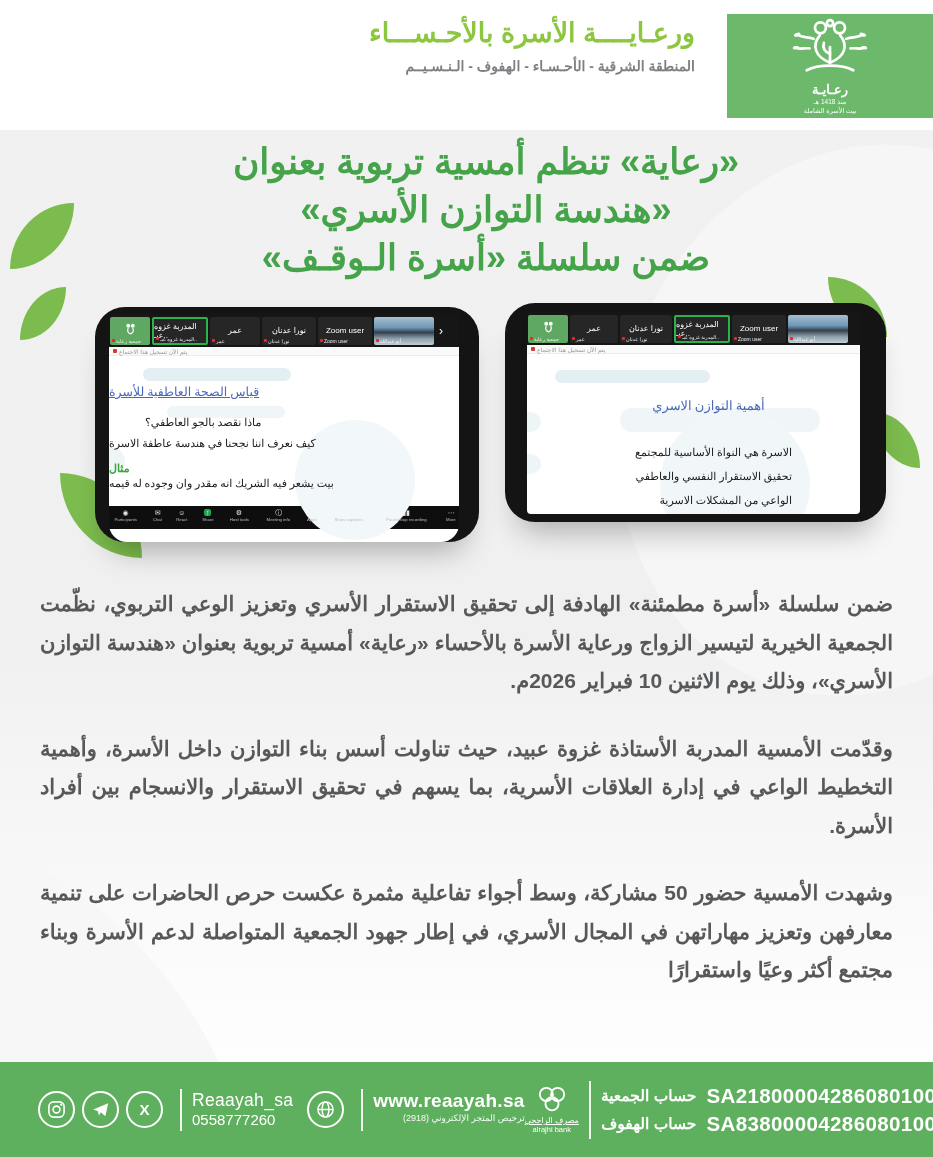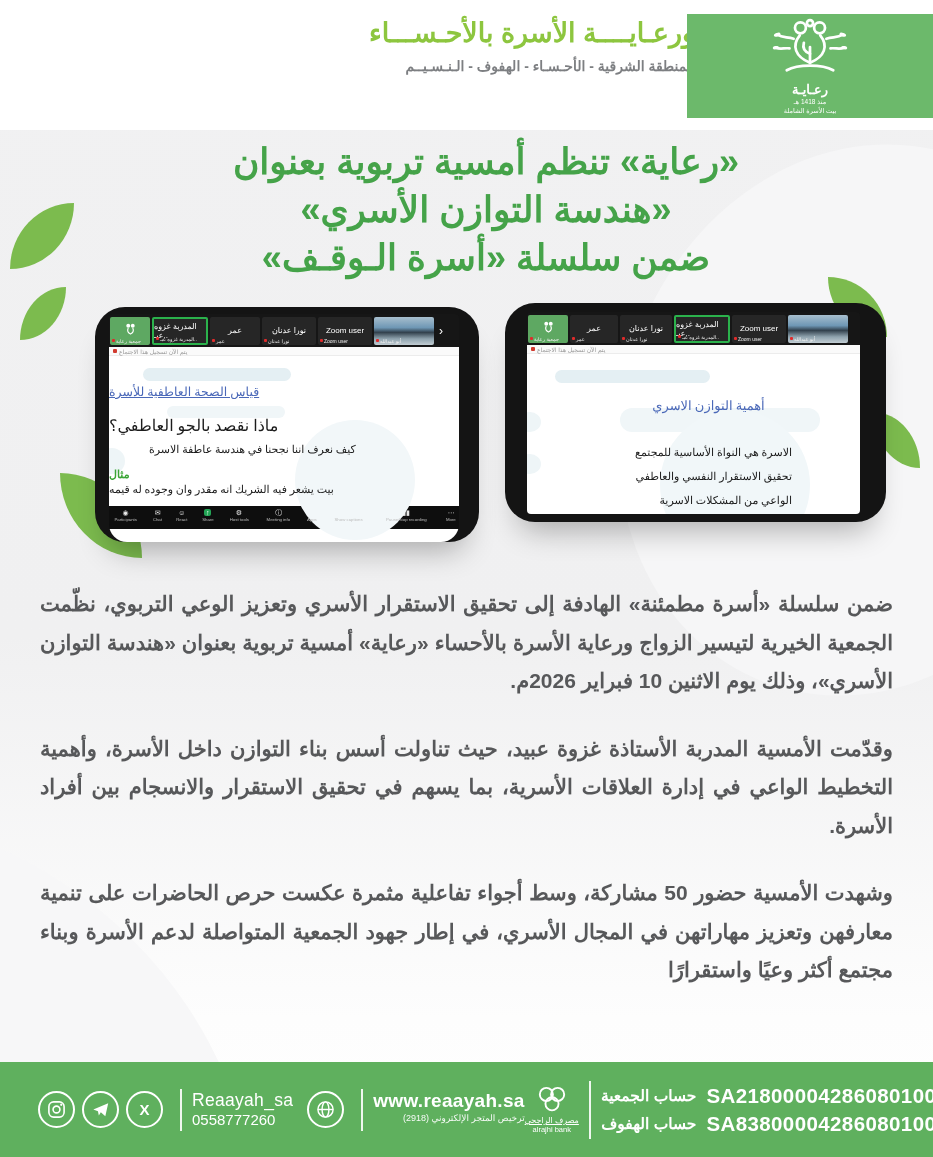--- a/index.html
+++ b/index.html
@@ -7,21 +7,21 @@
   .canvas{ position:relative; width:933px; height:1157px; margin:0 auto; overflow:hidden;
            background:linear-gradient(180deg,#f1f1f2 0%,#f0f0f1 55%,#fdfdfd 88%,#ffffff 100%);}
   
   .bg-blob-tr{position:absolute; right:-170px; top:140px; width:480px; height:560px; border-radius:50%;
               background:#f6f6f7; transform:rotate(20deg); }
   .bg-leaf-bl{position:absolute; left:-140px; top:860px; width:440px; height:430px;
               border-radius:0 100% 0 100%; background:#f7f7f8; transform:rotate(12deg);}
 
   
   .header{position:absolute; top:0; left:0; width:100%; height:130px; background:#ffffff; z-index:5;}
-  .logo-block{position:absolute; top:14px; right:0; width:246px; height:104px; background:#6cb96b;
+  .logo-block{position:absolute; top:14px; right:0; width:206px; height:104px; background:#6cb96b;
               display:flex; flex-direction:column; align-items:center; justify-content:center;}
   .logo-name{color:#fff; font-weight:bold; font-size:13px; margin-top:2px;}
   .logo-sub{color:#fff; font-size:6.5px; line-height:9px; text-align:center;}
   .org-text{position:absolute; top:16px; right:238px; text-align:right; direction:rtl;}
   .org-l1{color:#2f9e41; font-size:27px; font-weight:800; line-height:34px;}
   .org-l2{color:#8dc63f; font-size:27px; font-weight:800; line-height:34px;}
   .org-l3{color:#7d7f82; font-size:14px; font-weight:700; margin-top:8px; letter-spacing:.5px;}
 
   
   .headline{position:absolute; top:138px; left:0; width:100%; text-align:center; direction:rtl;
@@ -57,22 +57,22 @@
                   justify-content:flex-end; gap:2px; padding:0 4px; font-size:6px; color:#999; direction:rtl;}
   .rec-dot{width:4px; height:4px; background:#d23b2f; border-radius:1px; flex:none;}
 
   .slide{position:relative; background:#fff; flex:1; direction:rtl; font-family:"Liberation Serif", serif; color:#1c1c1c;}
   .pill{position:absolute; background:#e4eff3; border-radius:8px;}
   .pill-faint{background:#f0f6f8;}
   .slide-circle{position:absolute; border-radius:50%; background:#eef5f7;}
 
   .slideL-content{position:relative; text-align:left; z-index:2;}
   .slideL-title{display:inline-block; margin-top:28px; color:#4a68b8; font-size:12.5px; text-decoration:underline;}
-  .slideL-line{font-size:16px; margin-top:16px;}
-  .slideL-line2{font-size:11px; margin-top:8px;padding-left:40px;}
+  .slideL-line{font-size:11px; margin-top:16px;margin-left:36px;}
+  .slideL-line2{font-size:11px; margin-top:8px;}
   .slideL-tag{color:#3aa535; font-weight:bold; font-size:11px; margin-top:12px;}
   .slideL-example{font-size:11px; margin-top:2px;}
 
   .slideR-title{position:relative; z-index:2; text-align:center; color:#4a68b8; font-size:13px; margin-top:44px; padding-left:30px;}
   .slideR-points{position:relative; z-index:2; margin-top:26px; text-align:right; padding-right:68px;
                  font-size:11px; line-height:24px;}
 
   .zoom-toolbar{height:23px; background:#0e0e0e; display:flex; align-items:flex-start; justify-content:center;
                 gap:10px; padding-top:3px; direction:ltr;}
   .ztool{display:flex; flex-direction:column; align-items:center; gap:1px; color:#cfcfcf;}

